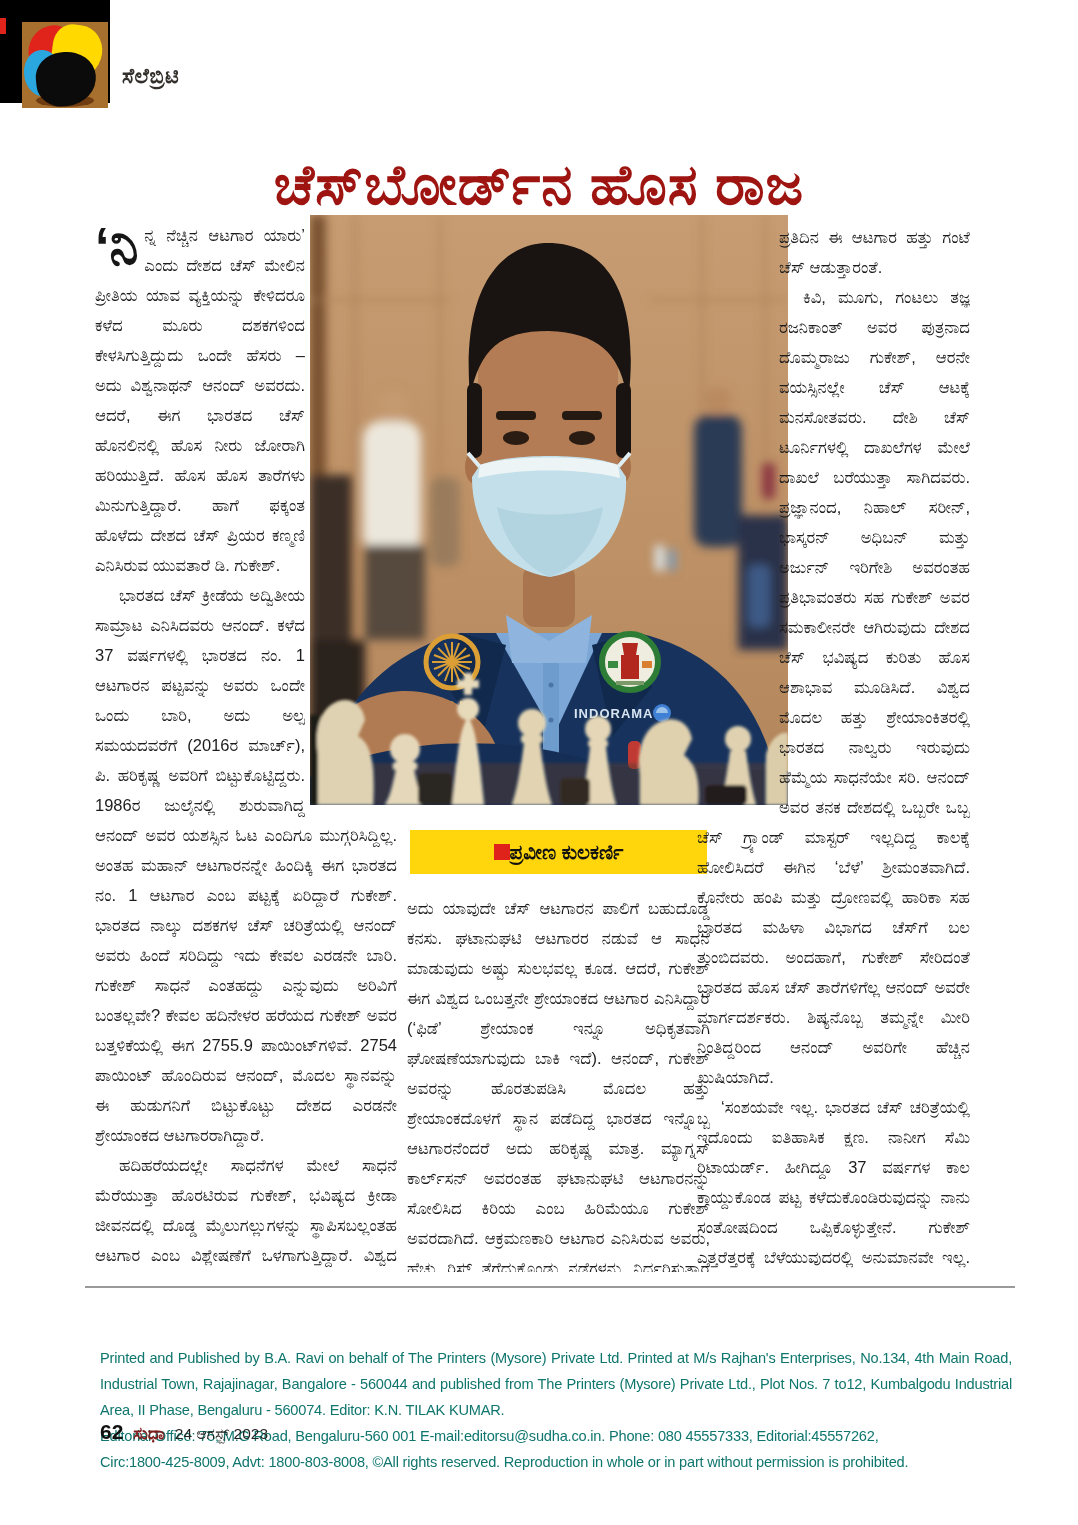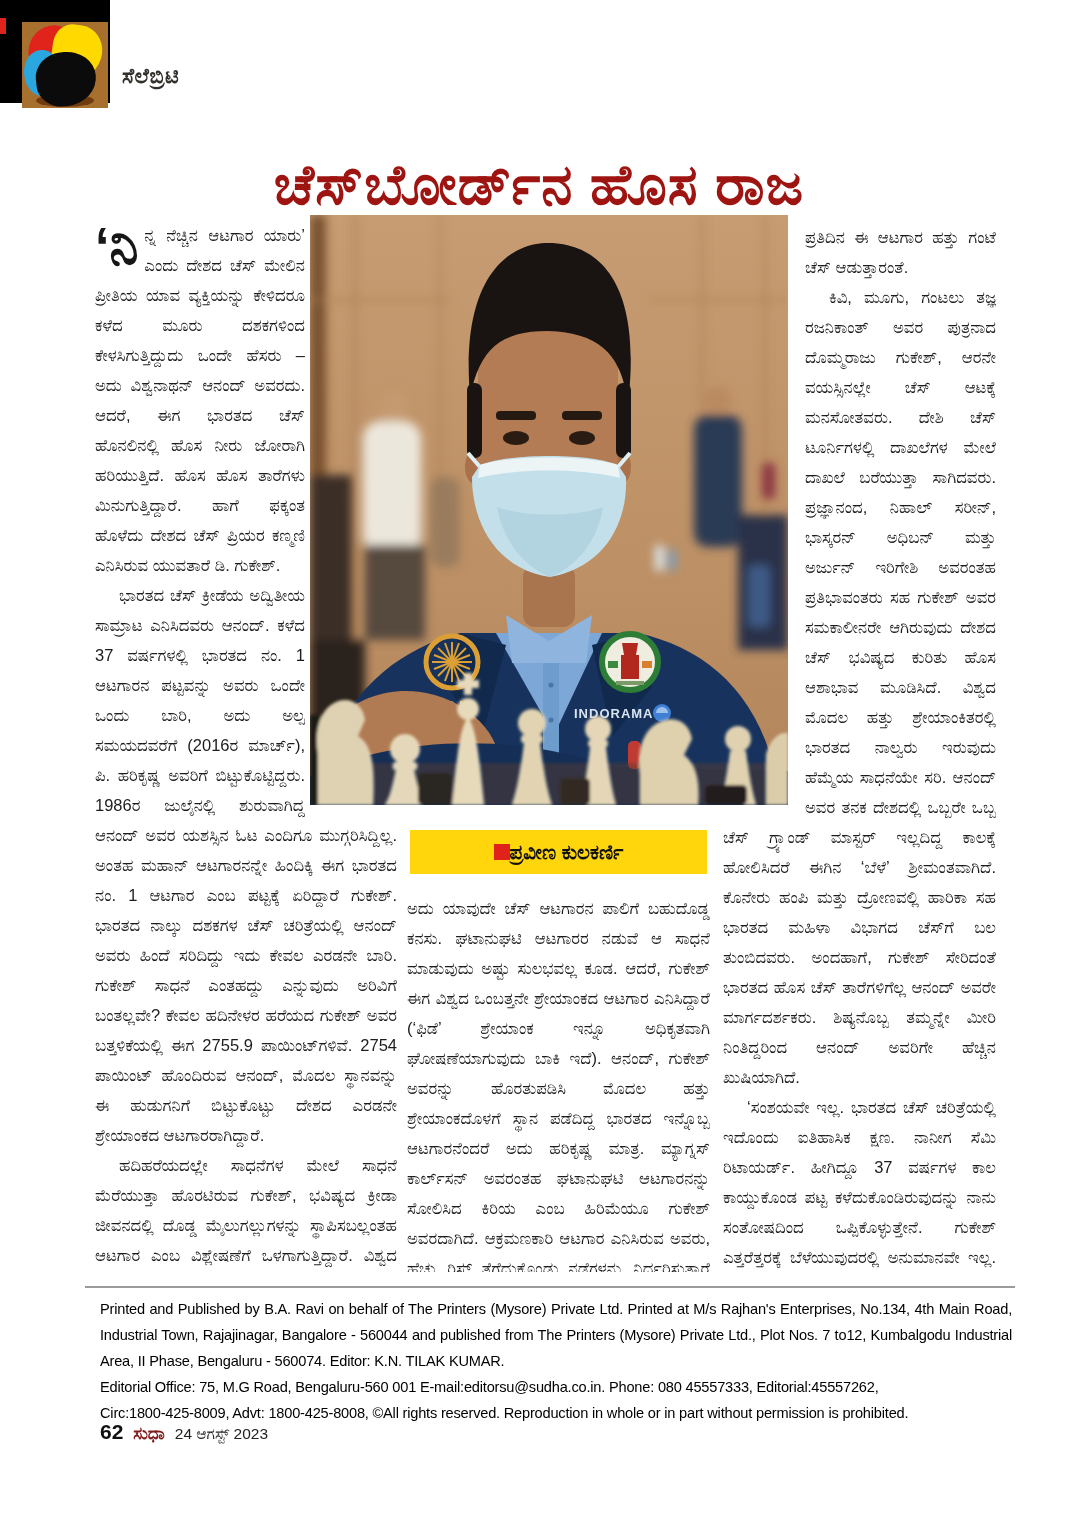--- a/index.html
+++ b/index.html
@@ -20,33 +20,33 @@
   .headline{position:absolute;left:90px;top:116px;width:898px;text-align:center;
             font-size:56px;font-weight:bold;color:#9e1411;line-height:1.1;letter-spacing:1px;}
   
   .photo{position:absolute;left:310px;top:215px;width:478px;height:590px;}
   
   .col{position:absolute;font-size:16.5px;line-height:30px;text-align:justify;color:#1c1c1c;overflow:hidden;}
   .col p{margin:0;}
   .col p.indent{text-indent:24px;}
   .col-left{left:95px;top:220px;width:302px;height:1052px;}
   .col-middle{left:407px;top:893px;width:303px;height:379px;}
-  .col-right{left:723px;top:222px;width:273px;height:1052px;}
+  .col-right{left:697px;top:222px;width:273px;height:1052px;}
   .spacer-right{float:right;width:92px;height:586px;}
   .spacer-left{float:left;width:82px;height:600px;}
   .dropcap{float:left;font-size:52px;line-height:44px;font-weight:bold;padding:4px 6px 0 0;color:#161616;}
   
   .byline-box{position:absolute;left:410px;top:830px;width:297px;height:44px;background:#ffd60b;
               display:flex;align-items:center;justify-content:center;gap:0;}
   .byline-square{width:16px;height:16px;background:#e0231a;}
   .byline-text{font-size:20px;font-weight:bold;color:#111;}
   
   .footer-rule{position:absolute;left:85px;top:1286px;width:930px;height:2px;background:#9a9a9a;}
-  .imprint{position:absolute;left:100px;top:1296px;width:912px;font-size:14.6px;line-height:26px;
-           color:#000000;letter-spacing:-.2px;}
+  .imprint{position:absolute;left:100px;top:1345px;width:912px;font-size:14.6px;line-height:26px;
+           color:#0f766e;letter-spacing:-.2px;}
   .imprint p{margin:0;}
   .imprint p.just{text-align:justify;}
   .page-footer{position:absolute;left:100px;top:1420px;display:flex;align-items:baseline;gap:10px;}
   .page-number{font-size:21px;font-weight:bold;color:#111;text-align:right;}
   .magazine-name{font-size:17px;font-weight:bold;color:#7f1d1d;}
   .issue-date{font-size:15.5px;color:#222;}
 </style>
 </head>
 <body>
 
@@ -217,21 +217,21 @@
     <p>ಪ್ರತಿದಿನ ಈ ಆಟಗಾರ ಹತ್ತು ಗಂಟೆ ಚೆಸ್ ಆಡುತ್ತಾರಂತೆ.</p>
     <p class="indent">ಕಿವಿ, ಮೂಗು, ಗಂಟಲು ತಜ್ಞ ರಜನಿಕಾಂತ್ ಅವರ ಪುತ್ರನಾದ ದೊಮ್ಮರಾಜು ಗುಕೇಶ್, ಆರನೇ ವಯಸ್ಸಿನಲ್ಲೇ ಚೆಸ್ ಆಟಕ್ಕೆ ಮನಸೋತವರು. ದೇಶಿ ಚೆಸ್ ಟೂರ್ನಿಗಳಲ್ಲಿ ದಾಖಲೆಗಳ ಮೇಲೆ ದಾಖಲೆ ಬರೆಯುತ್ತಾ ಸಾಗಿದವರು. ಪ್ರಜ್ಞಾನಂದ, ನಿಹಾಲ್ ಸರೀನ್, ಭಾಸ್ಕರನ್ ಅಧಿಬನ್ ಮತ್ತು ಅರ್ಜುನ್ ಇರಿಗೇಶಿ ಅವರಂತಹ ಪ್ರತಿಭಾವಂತರು ಸಹ ಗುಕೇಶ್ ಅವರ ಸಮಕಾಲೀನರೇ ಆಗಿರುವುದು ದೇಶದ ಚೆಸ್ ಭವಿಷ್ಯದ ಕುರಿತು ಹೊಸ ಆಶಾಭಾವ ಮೂಡಿಸಿದೆ. ವಿಶ್ವದ ಮೊದಲ ಹತ್ತು ಶ್ರೇಯಾಂಕಿತರಲ್ಲಿ ಭಾರತದ ನಾಲ್ವರು ಇರುವುದು ಹೆಮ್ಮೆಯ ಸಾಧನೆಯೇ ಸರಿ. ಆನಂದ್ ಅವರ ತನಕ ದೇಶದಲ್ಲಿ ಒಬ್ಬರೇ ಒಬ್ಬ ಚೆಸ್ ಗ್ರ್ಯಾಂಡ್ ಮಾಸ್ಟರ್ ಇಲ್ಲದಿದ್ದ ಕಾಲಕ್ಕೆ ಹೋಲಿಸಿದರೆ ಈಗಿನ ‘ಬೆಳೆ’ ಶ್ರೀಮಂತವಾಗಿದೆ. ಕೊನೇರು ಹಂಪಿ ಮತ್ತು ದ್ರೋಣವಲ್ಲಿ ಹಾರಿಕಾ ಸಹ ಭಾರತದ ಮಹಿಳಾ ವಿಭಾಗದ ಚೆಸ್‌ಗೆ ಬಲ ತುಂಬಿದವರು. ಅಂದಹಾಗೆ, ಗುಕೇಶ್ ಸೇರಿದಂತೆ ಭಾರತದ ಹೊಸ ಚೆಸ್ ತಾರೆಗಳಿಗೆಲ್ಲ ಆನಂದ್ ಅವರೇ ಮಾರ್ಗದರ್ಶಕರು. ಶಿಷ್ಯನೊಬ್ಬ ತಮ್ಮನ್ನೇ ಮೀರಿ ನಿಂತಿದ್ದರಿಂದ ಆನಂದ್ ಅವರಿಗೇ ಹೆಚ್ಚಿನ ಖುಷಿಯಾಗಿದೆ.</p>
     <p class="indent">‘ಸಂಶಯವೇ ಇಲ್ಲ. ಭಾರತದ ಚೆಸ್ ಚರಿತ್ರೆಯಲ್ಲಿ ಇದೊಂದು ಐತಿಹಾಸಿಕ ಕ್ಷಣ. ನಾನೀಗ ಸೆಮಿ ರಿಟಾಯರ್ಡ್. ಹೀಗಿದ್ದೂ 37 ವರ್ಷಗಳ ಕಾಲ ಕಾಯ್ದುಕೊಂಡ ಪಟ್ಟ ಕಳೆದುಕೊಂಡಿರುವುದನ್ನು ನಾನು ಸಂತೋಷದಿಂದ ಒಪ್ಪಿಕೊಳ್ಳುತ್ತೇನೆ. ಗುಕೇಶ್ ಎತ್ತರೆತ್ತರಕ್ಕೆ ಬೆಳೆಯುವುದರಲ್ಲಿ ಅನುಮಾನವೇ ಇಲ್ಲ. ಈ ಹುಡುಗನಿಗೆ ಮಾರ್ಗದರ್ಶನ, ಬೆಂಬಲ ಮಾಡುವ ಅವಕಾಶ ನನಗೆ ಸಿಕ್ಕಿದ್ದರಿಂದ ಸಂತೋಷ ಇನ್ನೂ ಹೆಚ್ಚಿದೆ. ಭಾರತದ ಚೆಸ್ ಭವಿಷ್ಯ ಭವ್ಯವಾಗಿದೆ’ ಎಂದು ಆನಂದ್ ಹೇಳುತ್ತಾರೆ.</p>
 
   </div>
 
   <div class="footer-rule"></div>
   <div class="imprint">
     <p class="just">Printed and Published by B.A. Ravi on behalf of The Printers (Mysore) Private Ltd. Printed at M/s Rajhan's Enterprises, No.134, 4th Main Road, Industrial Town, Rajajinagar, Bangalore - 560044 and published from The Printers (Mysore) Private Ltd., Plot Nos. 7 to12, Kumbalgodu Industrial Area, II Phase, Bengaluru - 560074. Editor: K.N. TILAK KUMAR.</p>
     <p>Editorial Office: 75, M.G Road, Bengaluru-560 001 E-mail:editorsu@sudha.co.in. Phone: 080 45557333, Editorial:45557262,</p>
-    <p>Circ:1800-425-8009, Advt: 1800-425-8008, ©All rights reserved. Reproduction in whole or in part without permission is prohibited.</p>
+    <p>Circ:1800-425-8009, Advt: 1800-803-8008, ©All rights reserved. Reproduction in whole or in part without permission is prohibited.</p>
   </div>
   <div class="page-footer">
     <span class="page-number">62</span>
     <span class="magazine-name">ಸುಧಾ</span>
     <span class="issue-date">24 ಆಗಸ್ಟ್ 2023</span>
   </div>
 
 </div>
 
 </body></html>

